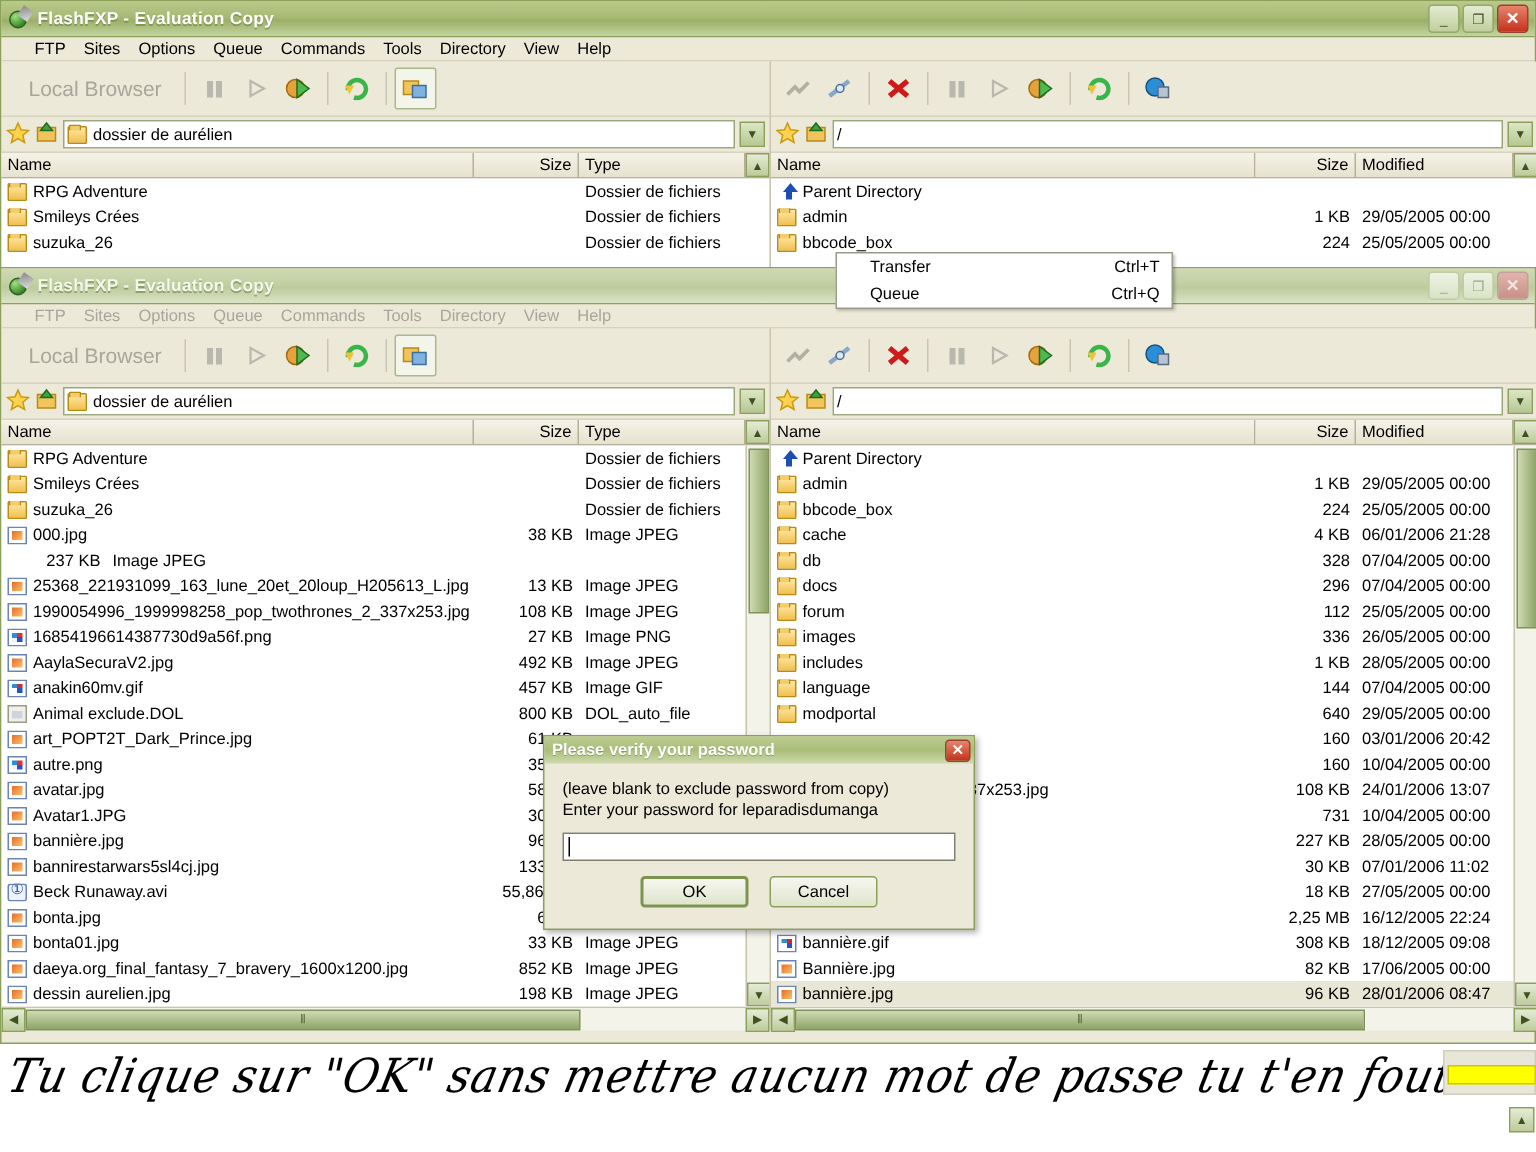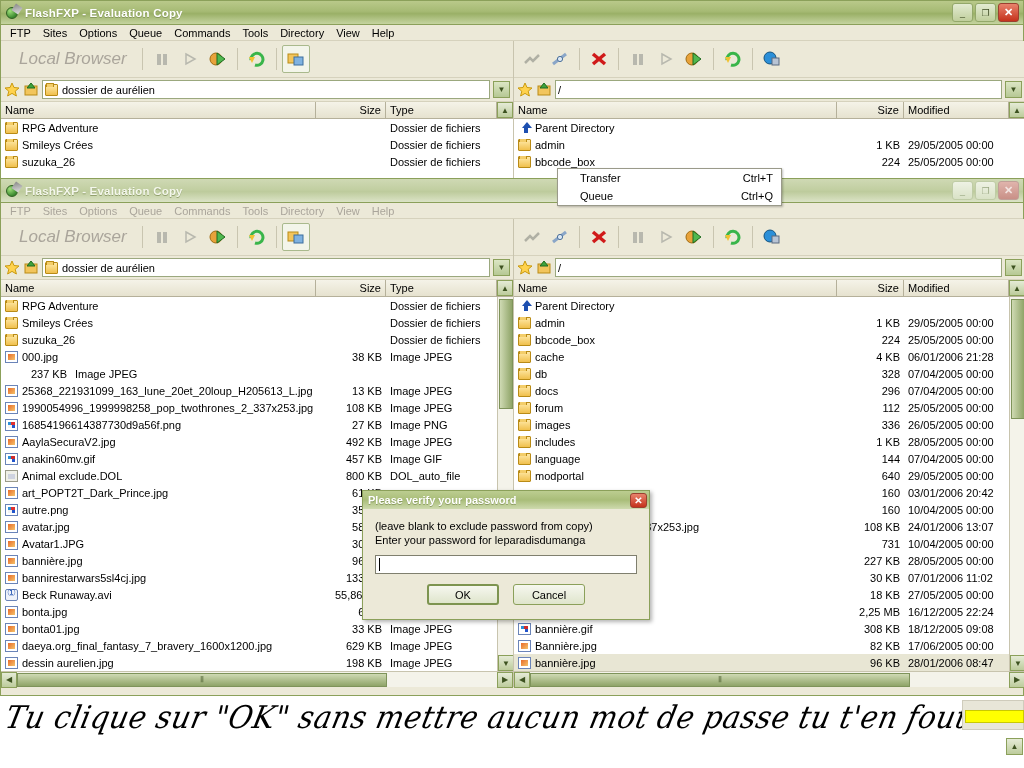--- a/index.html
+++ b/index.html
@@ -31,31 +31,31 @@
   .app-icon .dart { position:absolute; right:0px; top:0px; width:8px; height:8px;
         background:linear-gradient(135deg,#888,#ddd); transform:rotate(35deg); }
   .win-btns { margin-left:auto; display:flex; gap:2px; padding-right:2px; }
   .wbtn { width:21px; height:19px; border:1px solid #93a86a; border-radius:3px;
           background:linear-gradient(to bottom,#e3ebd2,#c0cf9c);
           display:flex; align-items:center; justify-content:center; font-size:9px; color:#3d4a23; }
   .wbtn.close { background:linear-gradient(to bottom,#e8836c,#c5321c); border-color:#9b4030; color:#fff; font-weight:bold; font-size:11px;}
   .inactive .wbtn { background:linear-gradient(to bottom,#eef2e4,#d9e2c6); color:#9aa883; border-color:#bfcca6;}
   .inactive .wbtn.close { background:linear-gradient(to bottom,#e0b4ac,#c99087); border-color:#c0a098; color:#f3e4e1;}
 
-  .menubar { height:16px; display:flex; align-items:center; gap:0px; padding:0 3px;
+  .menubar { height:16px; display:flex; align-items:center; gap:0px; padding:0 16px;
              background:#ece9d8; border-bottom:1px solid #d6d2bd; }
   .menubar span { padding:1px 6px; font-size:11px; color:#000; }
   .menubar.inactive span { color:#aaa59b; }
 
   
   .panes { display:flex; }
   .pane { position:relative; }
   .toolbar { height:37px; background:#ece9d8; display:flex; align-items:center; padding:0 4px;
              border-bottom:1px solid #d6d2bd; }
-  .tb-label { color:#aaa59b; font-size:17px; padding:0 10px 0 14px;font-style:italic; }
+  .tb-label { color:#aaa59b; font-size:14px; padding:0 10px 0 14px; }
   .tb-sep { width:1px; height:22px; background:#c9c5b0; margin:0 5px; }
   .tbbtn { width:28px; height:28px; display:flex; align-items:center; justify-content:center; }
   .tbbtn.framed { border:1px solid #a9b98c; background:#f3f5ea; border-radius:2px; }
 
   .pathbar { height:24px; background:#ece9d8; display:flex; align-items:center; padding:0 3px; gap:3px;
              border-bottom:1px solid #d6d2bd;}
   .pathinput { flex:1; height:19px; background:#fff; border:1px solid #9ba87e; display:flex; align-items:center;
                padding:0 2px; gap:4px; font-size:11px; }
   .pathdrop { width:17px; height:17px; background:linear-gradient(to bottom,#dce6c4,#b6c894);
               border:1px solid #8ba05a; display:flex;align-items:center;justify-content:center; color:#3d5220; font-size:8px;}
@@ -601,21 +601,21 @@
               <span>bonta01.jpg</span>
             </div>
             <div class="cell num" style="width: 70px;">33 KB</div>
             <div class="cell" style="width: 111px;">Image JPEG</div>
           </div>
           <div class="row">
             <div class="cell" style="width: 315px;">
               <span class="ico ico-jpg"></span>
               <span>daeya.org_final_fantasy_7_bravery_1600x1200.jpg</span>
             </div>
-            <div class="cell num" style="width: 70px;">629 KB</div>
+            <div class="cell num" style="width: 70px;">852 KB</div>
             <div class="cell" style="width: 111px;">Image JPEG</div>
           </div>
           <div class="row">
             <div class="cell" style="width: 315px;">
               <span class="ico ico-jpg"></span>
               <span>dessin aurelien.jpg</span>
             </div>
             <div class="cell num" style="width: 70px;">198 KB</div>
             <div class="cell" style="width: 111px;">Image JPEG</div>
           </div>

